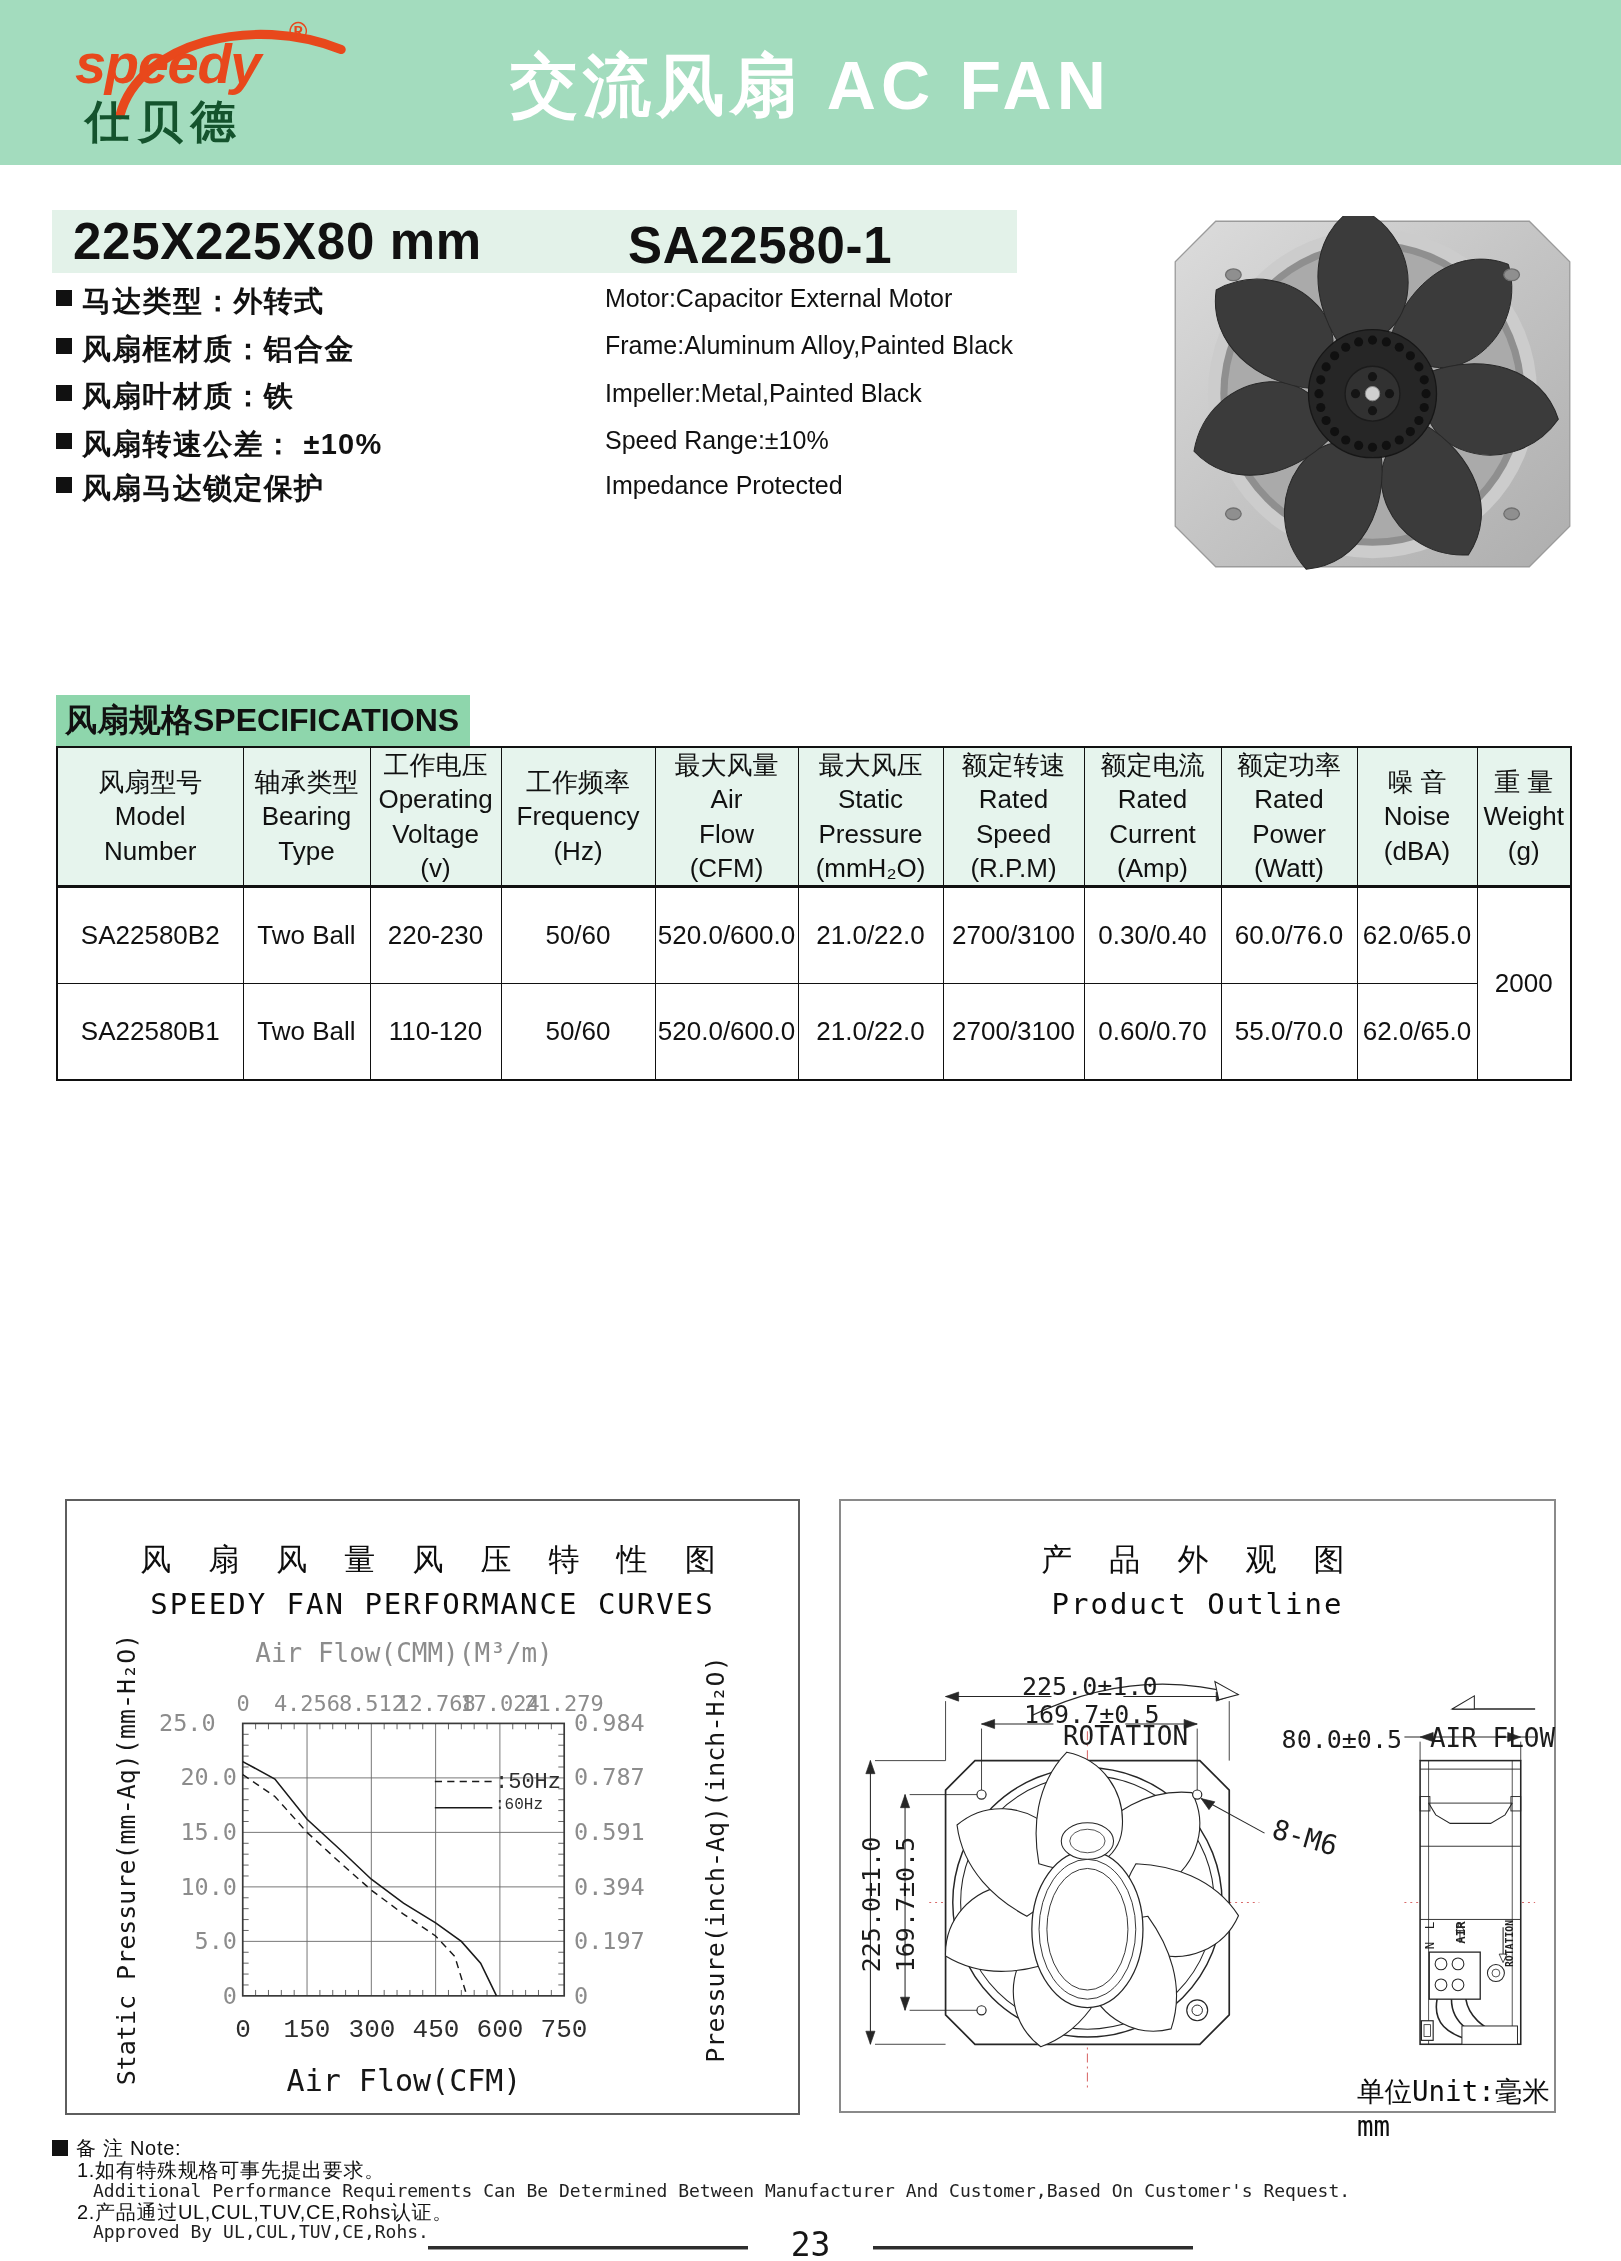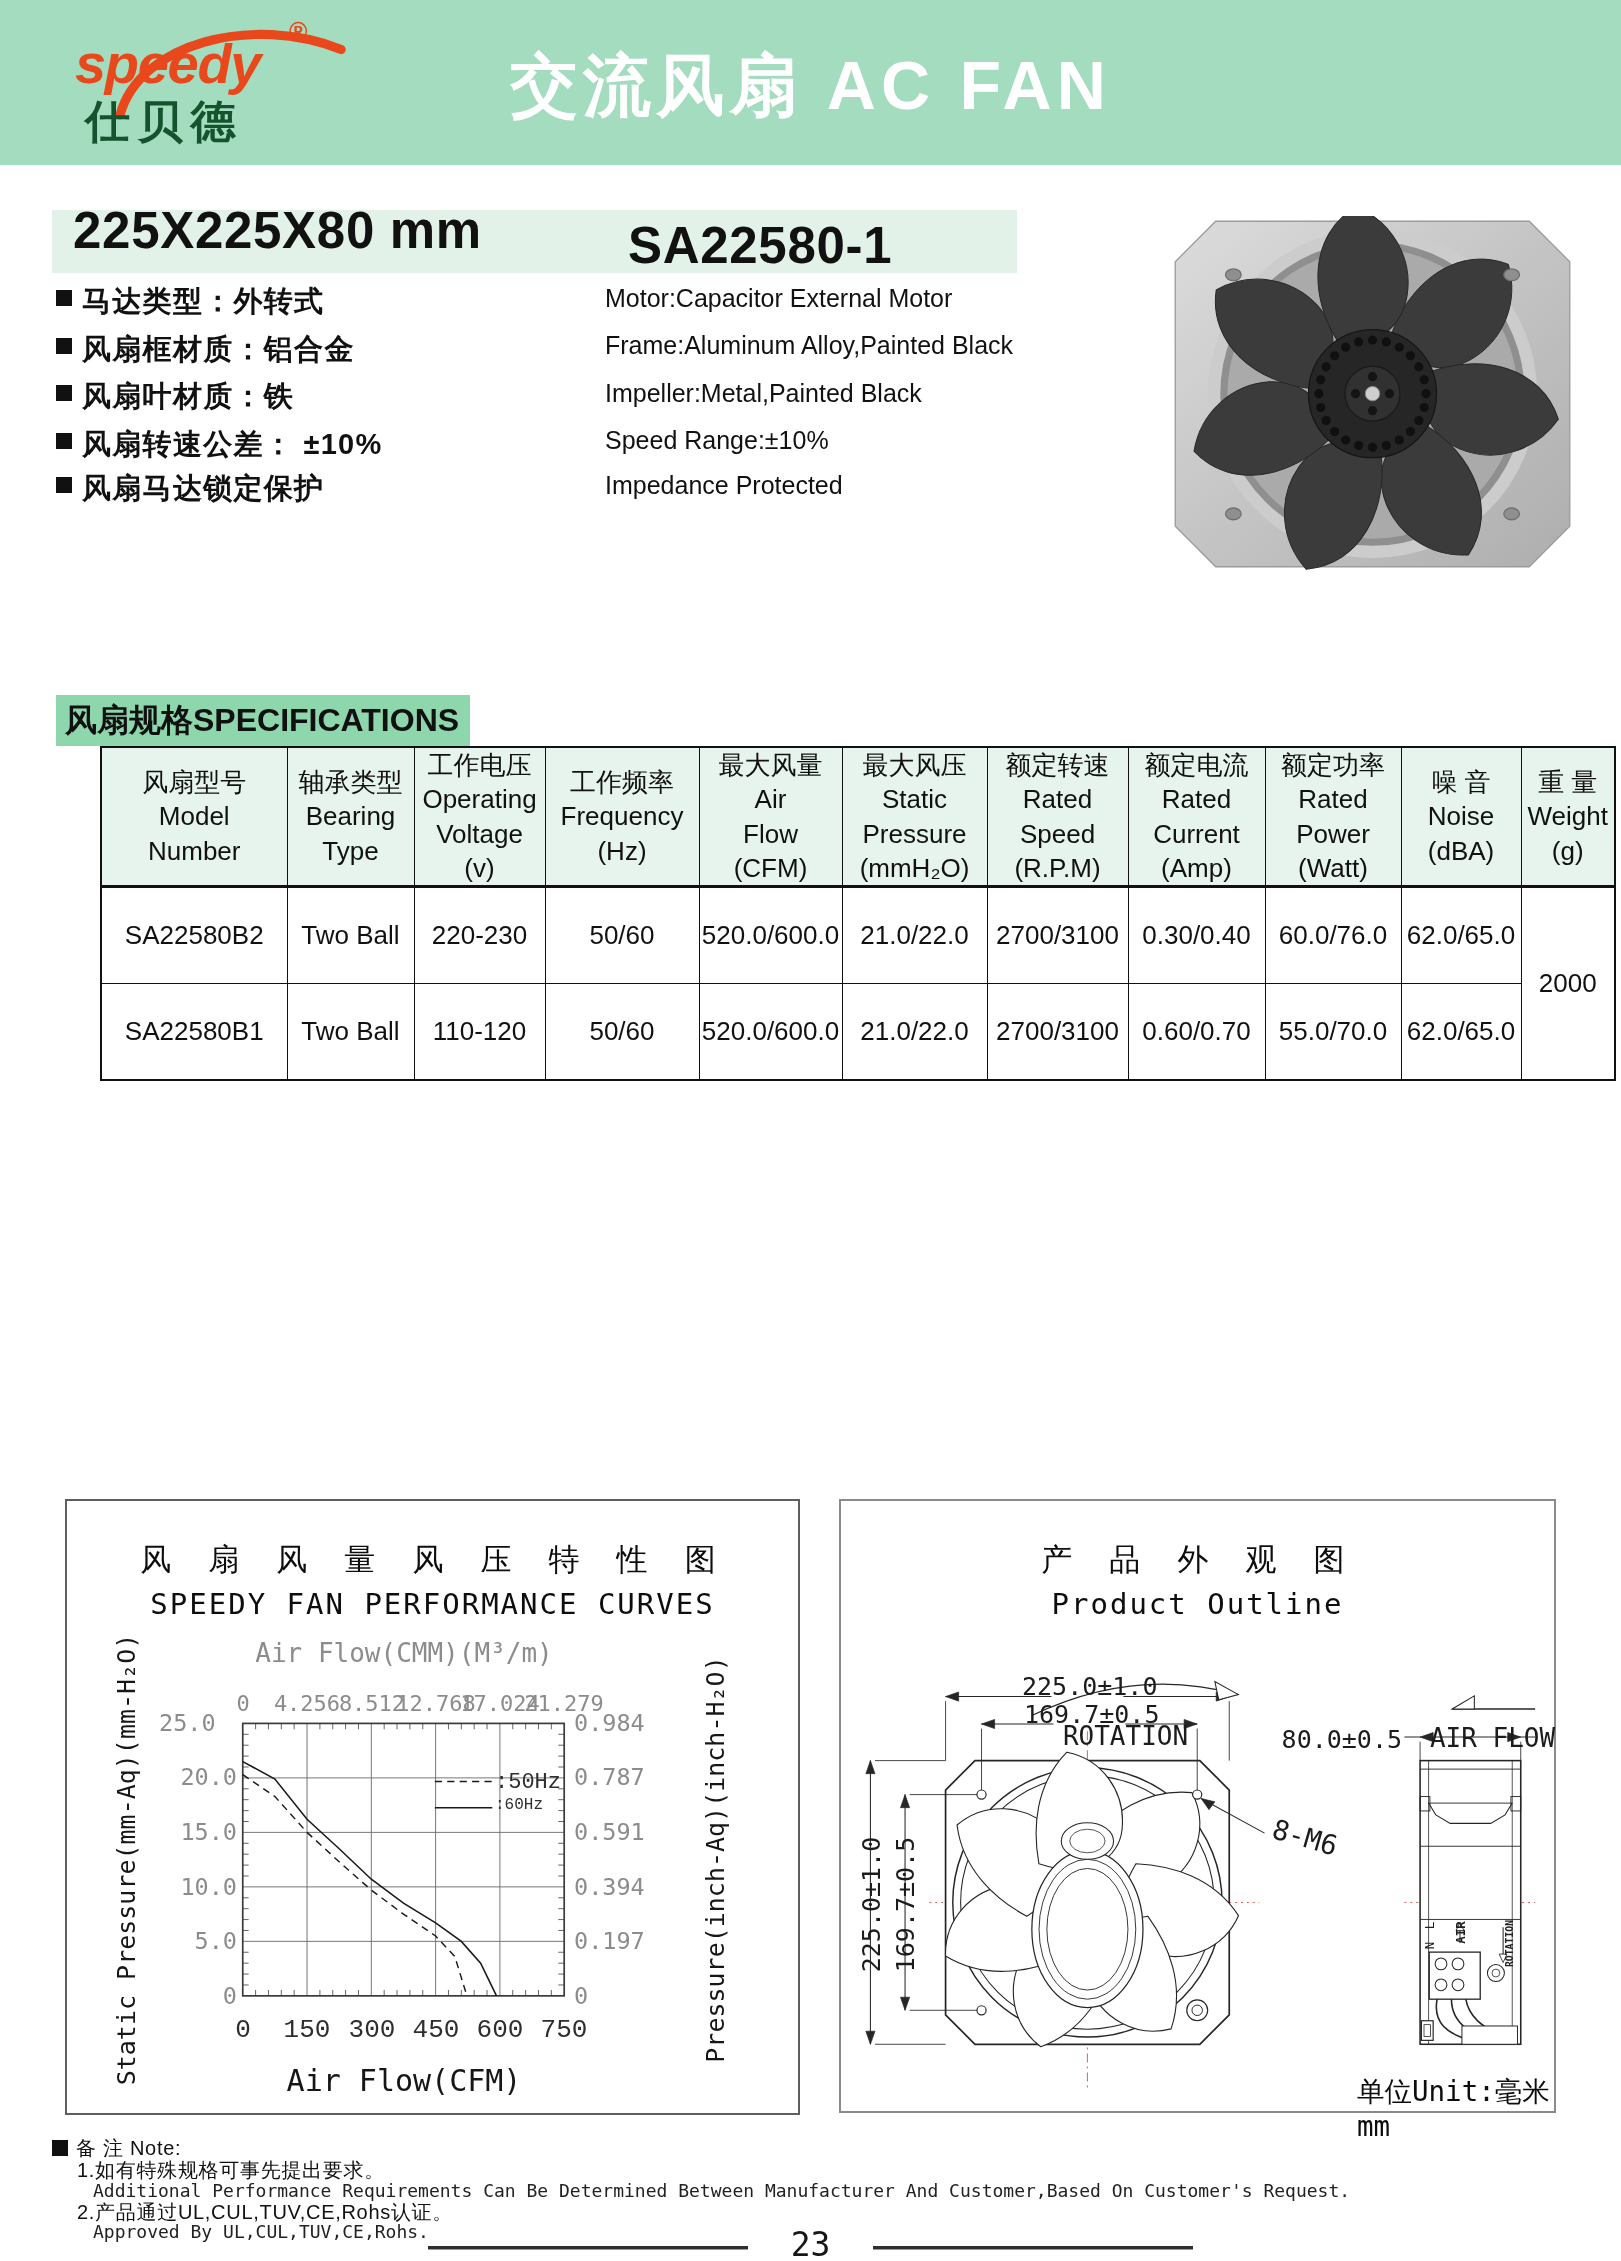--- a/index.html
+++ b/index.html
@@ -8,36 +8,36 @@
   .cad{font-family:"DejaVu Sans Mono","Liberation Mono",monospace;}
   
   #header-band{left:0;top:0;width:1621px;height:165px;background:#a3dcbe;}
   #main-title{left:353px;top:41px;width:915px;text-align:center;font-size:68px;font-weight:bold;color:#fff;letter-spacing:5.2px;}
   #logo{left:56px;top:5.2px;width:327px;height:157px;}
   #logo-speedy{left:75px;top:31px;font-size:56px;font-weight:bold;font-style:italic;color:#e8481c;letter-spacing:-1.3px;}
   #logo-reg{left:289px;top:17px;font-size:25px;color:#e8481c;font-weight:bold;}
   #logo-zh{left:85px;top:92px;font-size:45px;font-weight:bold;color:#14532d;letter-spacing:7.8px;}
   
   #prod-heading{left:52px;top:210px;width:965px;height:63px;background:#e3f2e9;}
-  #prod-size{left:73px;top:201px;font-size:51px;font-weight:bold;letter-spacing:0.7px;}
+  #prod-size{left:73px;top:212px;font-size:51px;font-weight:bold;letter-spacing:0.7px;}
   #prod-model{left:628px;top:216px;font-size:51px;font-weight:bold;letter-spacing:0.7px;}
   
   .feat-sq{width:15.7px;height:15.7px;background:#111;left:56px;}
   .feat-zh{left:82px;font-size:29px;font-weight:bold;letter-spacing:1.3px;}
   .feat-en{left:569px;font-size:25px;margin-left:36px;}
   
   #spec-label{left:56px;top:695px;width:414px;height:51px;background:#8ed6ac;}
   #spec-label-text{left:65px;top:699px;font-size:32px;font-weight:bold;letter-spacing:0px;}
   #spec-table-wrap{left:56px;top:746px;}
   table.spec{border-collapse:collapse;table-layout:fixed;}
   table.spec td,table.spec th{border:1.6px solid #111;text-align:center;vertical-align:middle;padding:0;}
   table.spec th{background:#e6f4ed;font-weight:normal;font-size:26px;line-height:1.32;white-space:pre-line;height:137px;}
   table.spec td{font-size:26px;height:95px;}
   table.spec tr.hdr th{border-bottom:3.9px solid #111;}
-  table.spec{border:2.6px solid #111;margin-left:44px;}
+  table.spec{border:2.6px solid #111;}
   
   #perf-box{left:65px;top:1499px;width:735px;height:616px;border:2px solid #5e5e5e;box-sizing:border-box;padding-left:25px;}
   #outline-box{left:839px;top:1499px;width:717px;height:614px;border:2px solid #8a8a8a;box-sizing:border-box;}
   .box-title-zh{left:0;width:100%;text-align:center;top:38px;font-size:31px;letter-spacing:9.2px;color:#0d0d0d;}
   .box-title-en{left:0;width:100%;text-align:center;top:86px;font-size:29px;letter-spacing:2px;color:#0d0d0d;}
   .gray{color:#8c8c8c;}
   .dark{color:#2e2e2e;font-family:Liberation Mono, monospace;}
   .tick-lab{width:98px;text-align:center;font-size:22px;}
   .ylab{width:78px;font-size:23.5px;height:26px;line-height:26px;}
   .rot{transform:rotate(-90deg);}

